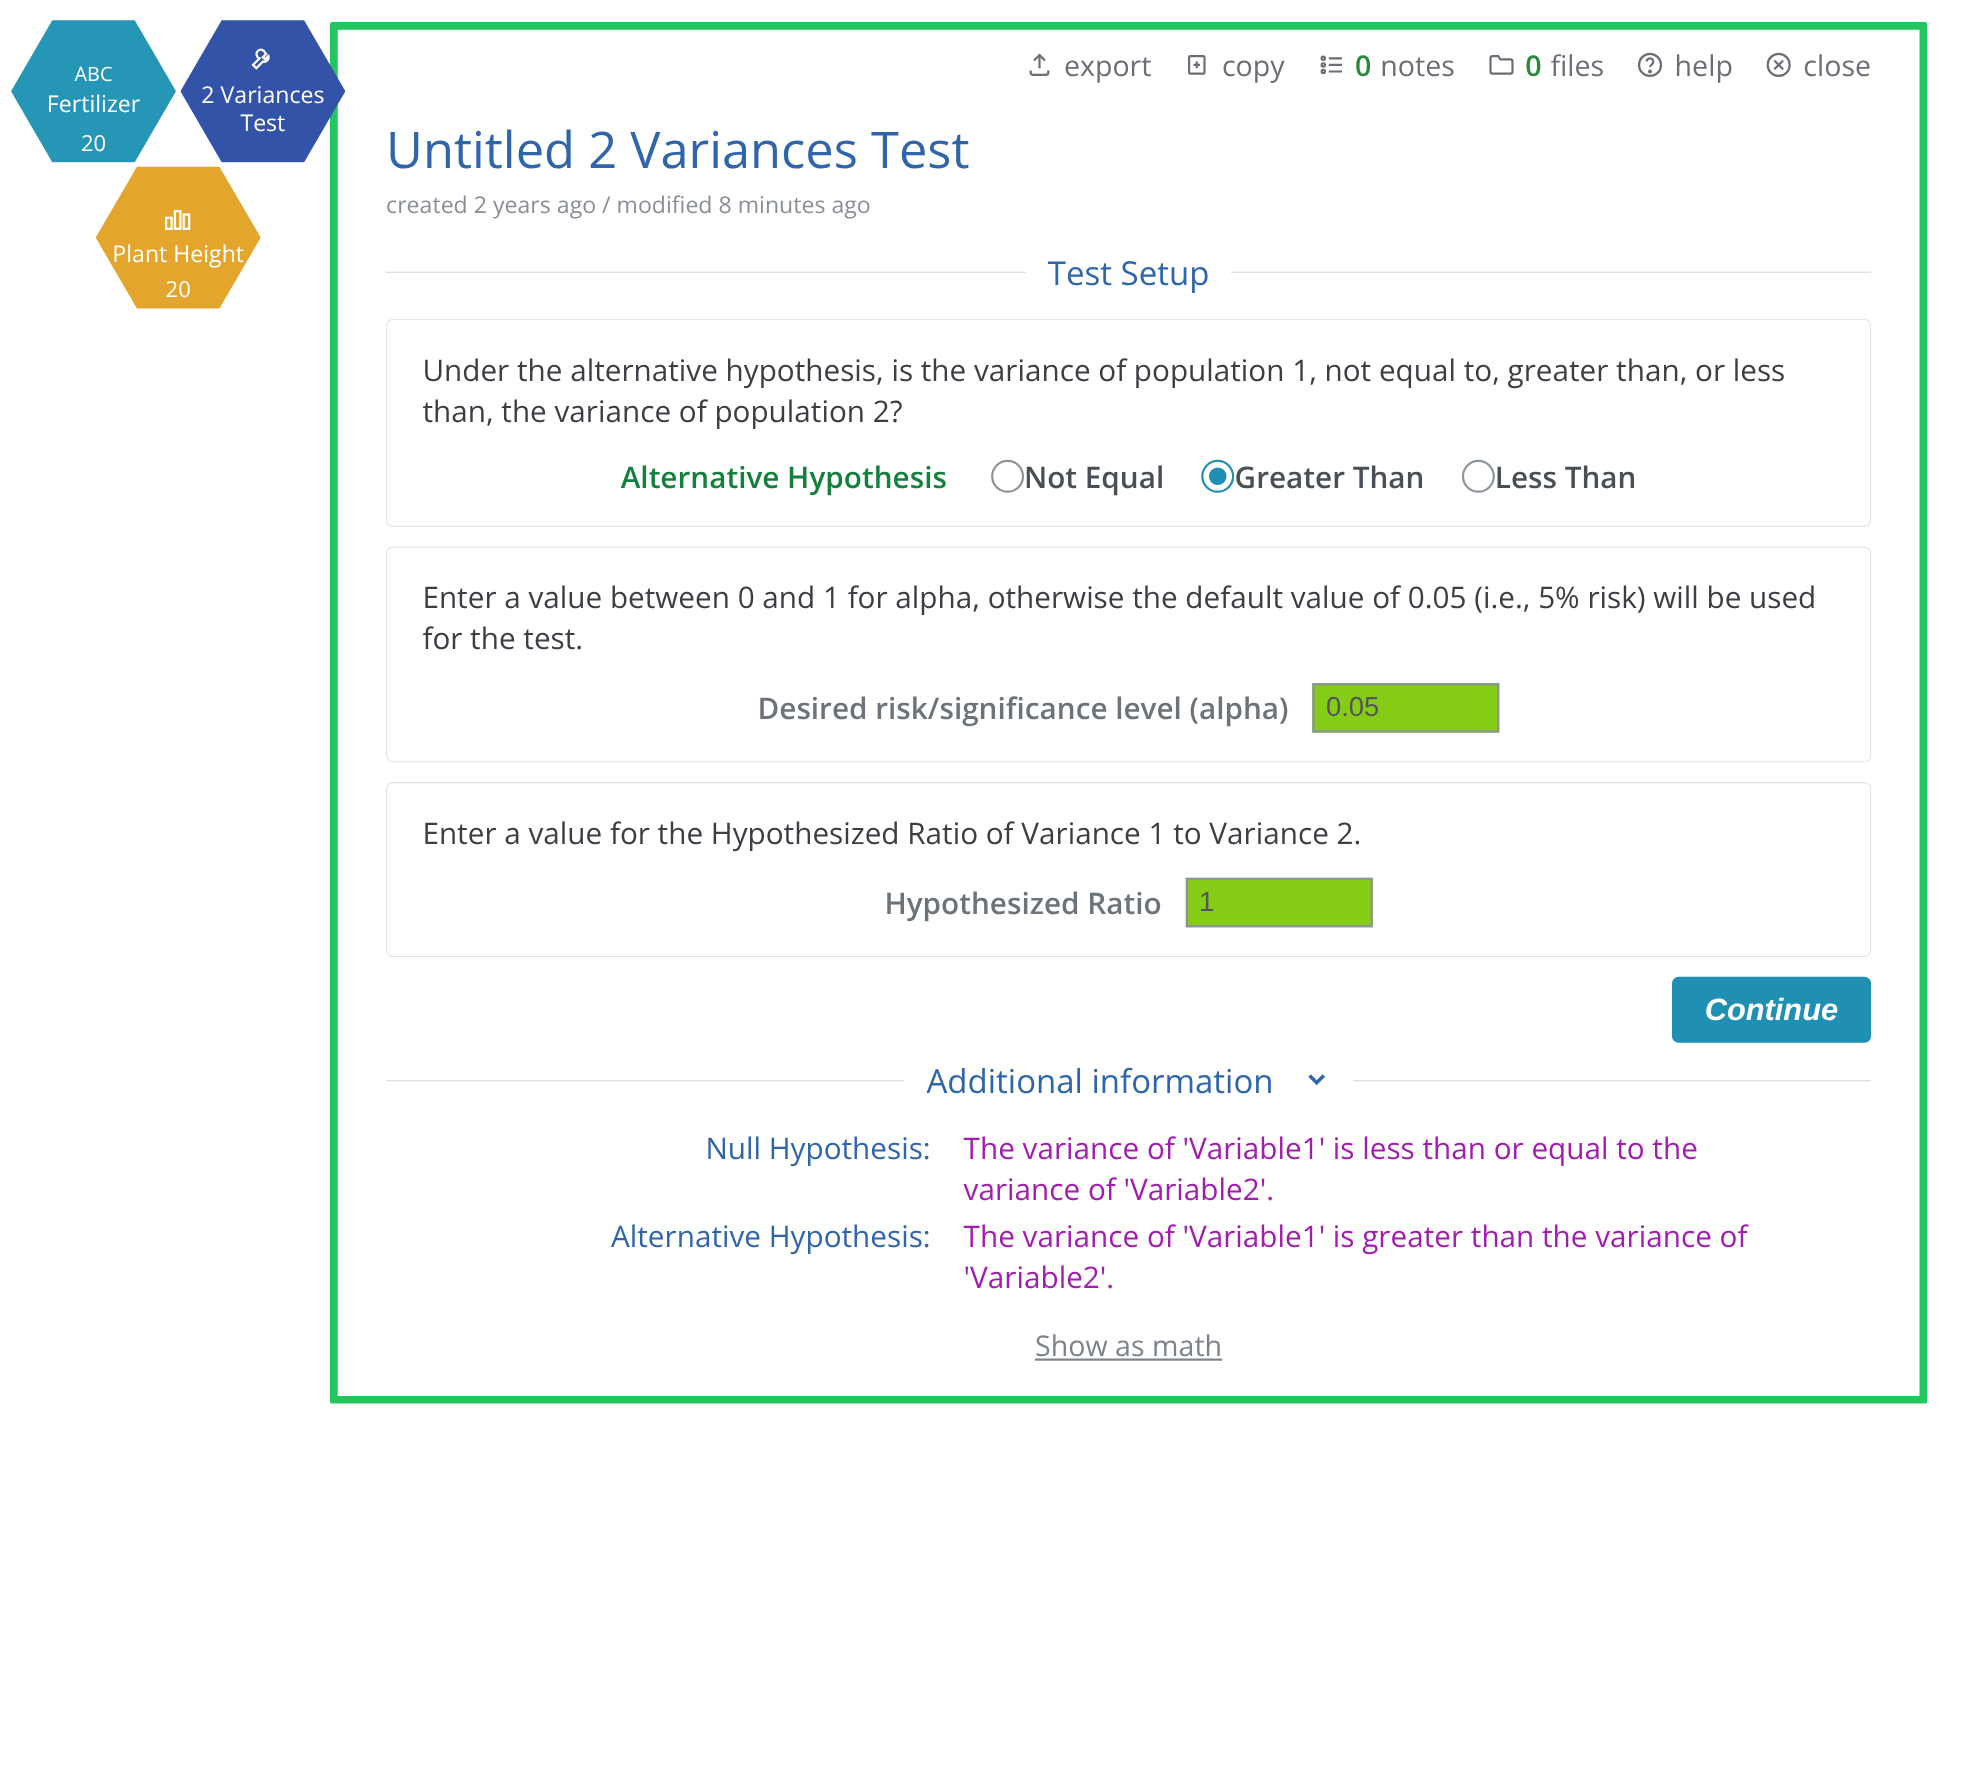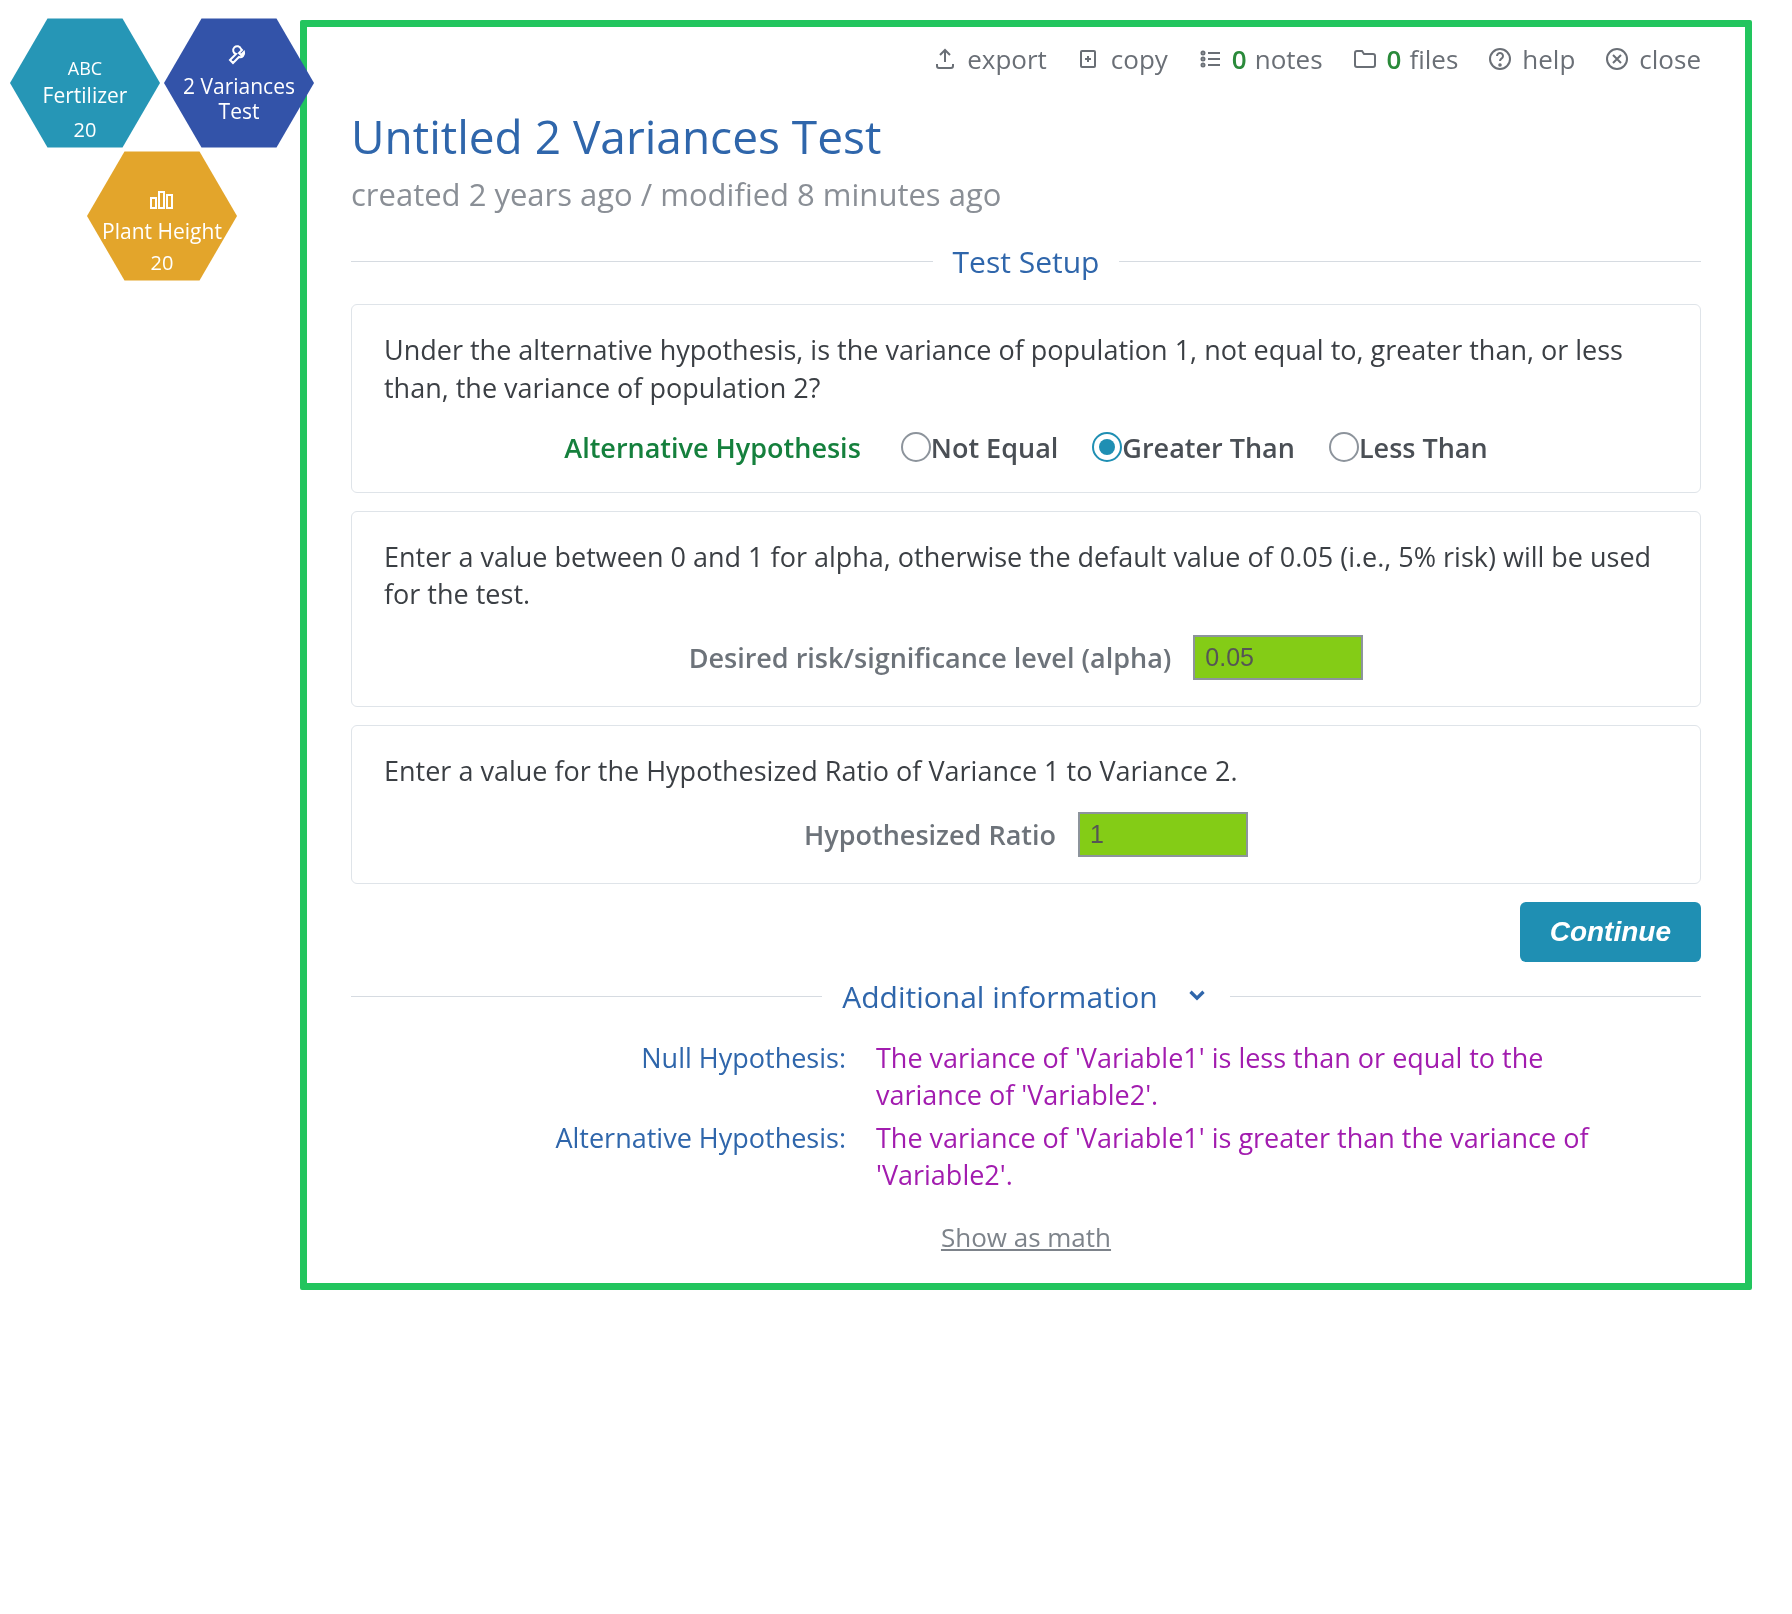--- a/index.html
+++ b/index.html
@@ -78,21 +78,21 @@
   .tool { display: inline-flex; align-items: center; gap: 8px; cursor: pointer; }
   .tool .ic { width: 28px; height: 28px; display: inline-flex; align-items:center; justify-content:center; }
   .tool .num { color: #2a8a3a; font-weight: 600; }
 
   .title {
     color: #2f66ab;
     font-size: 46px;
     font-weight: 400;
     margin: 18px 0 6px 0;
   }
-  .meta { color: #8a8f96; font-size: 31px; margin-bottom: 26px; }
+  .meta { color: #8a8f96; font-size: 21px; margin-bottom: 26px; }
 
   .divider {
     display: flex;
     align-items: center;
     gap: 20px;
     color: #2f66ab;
     font-size: 30px;
     margin: 14px 0 22px 0;
     text-align: center;
   }

